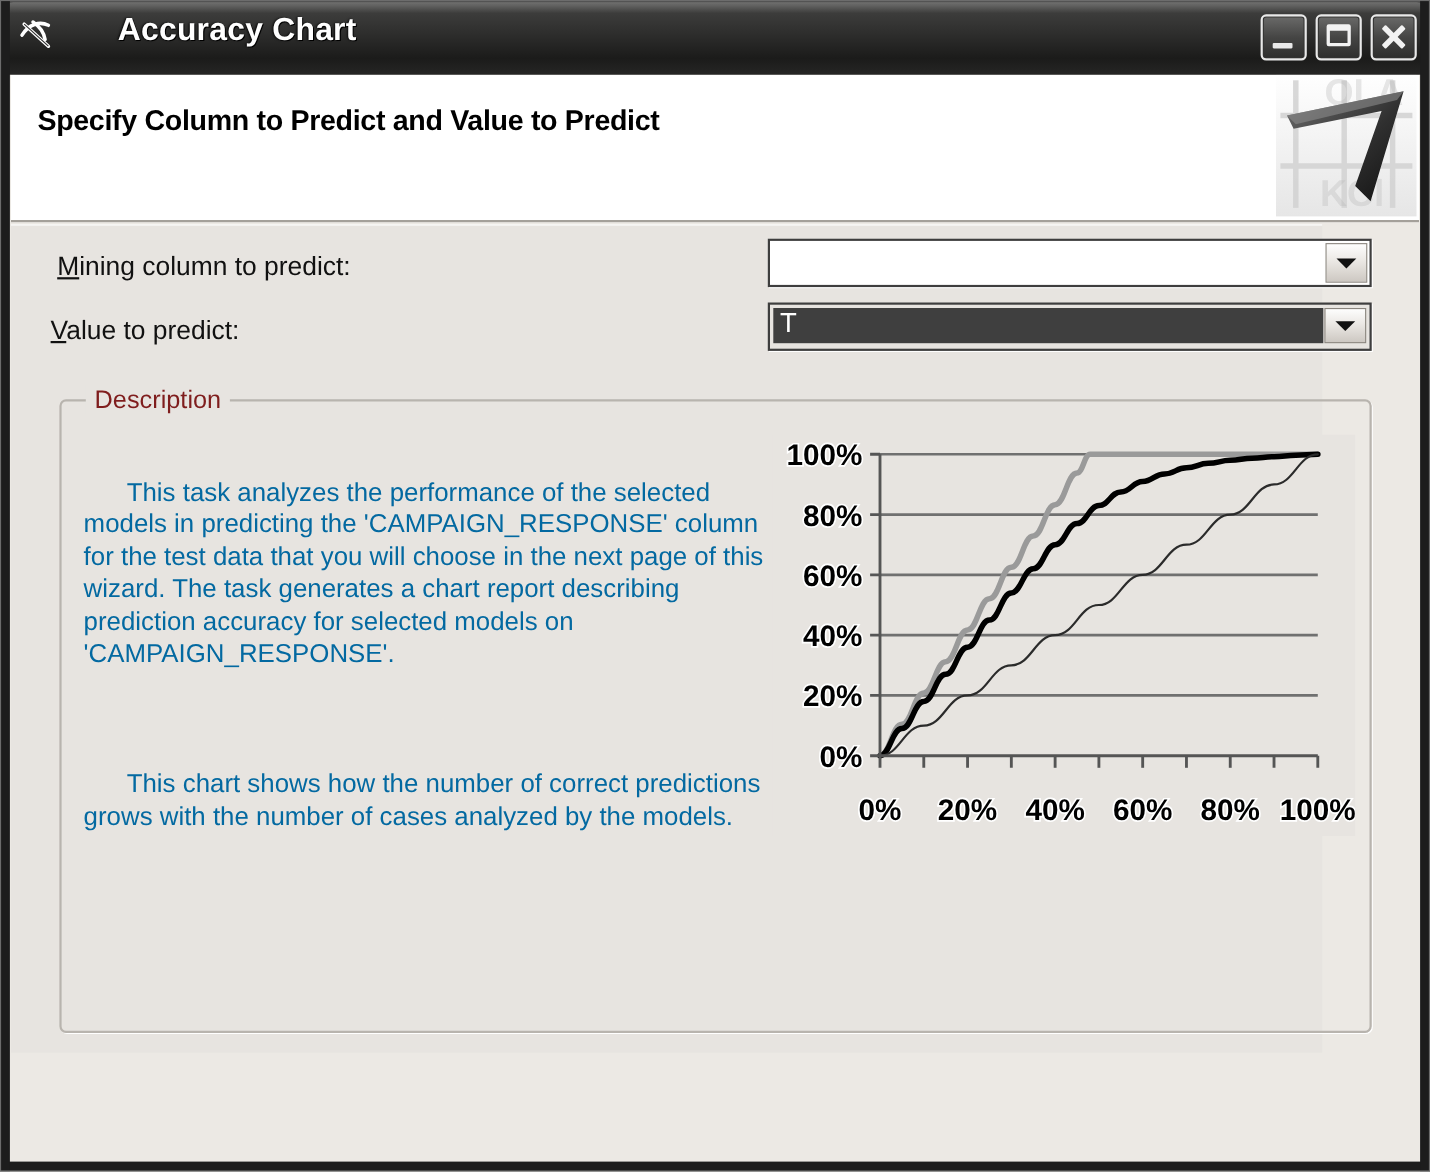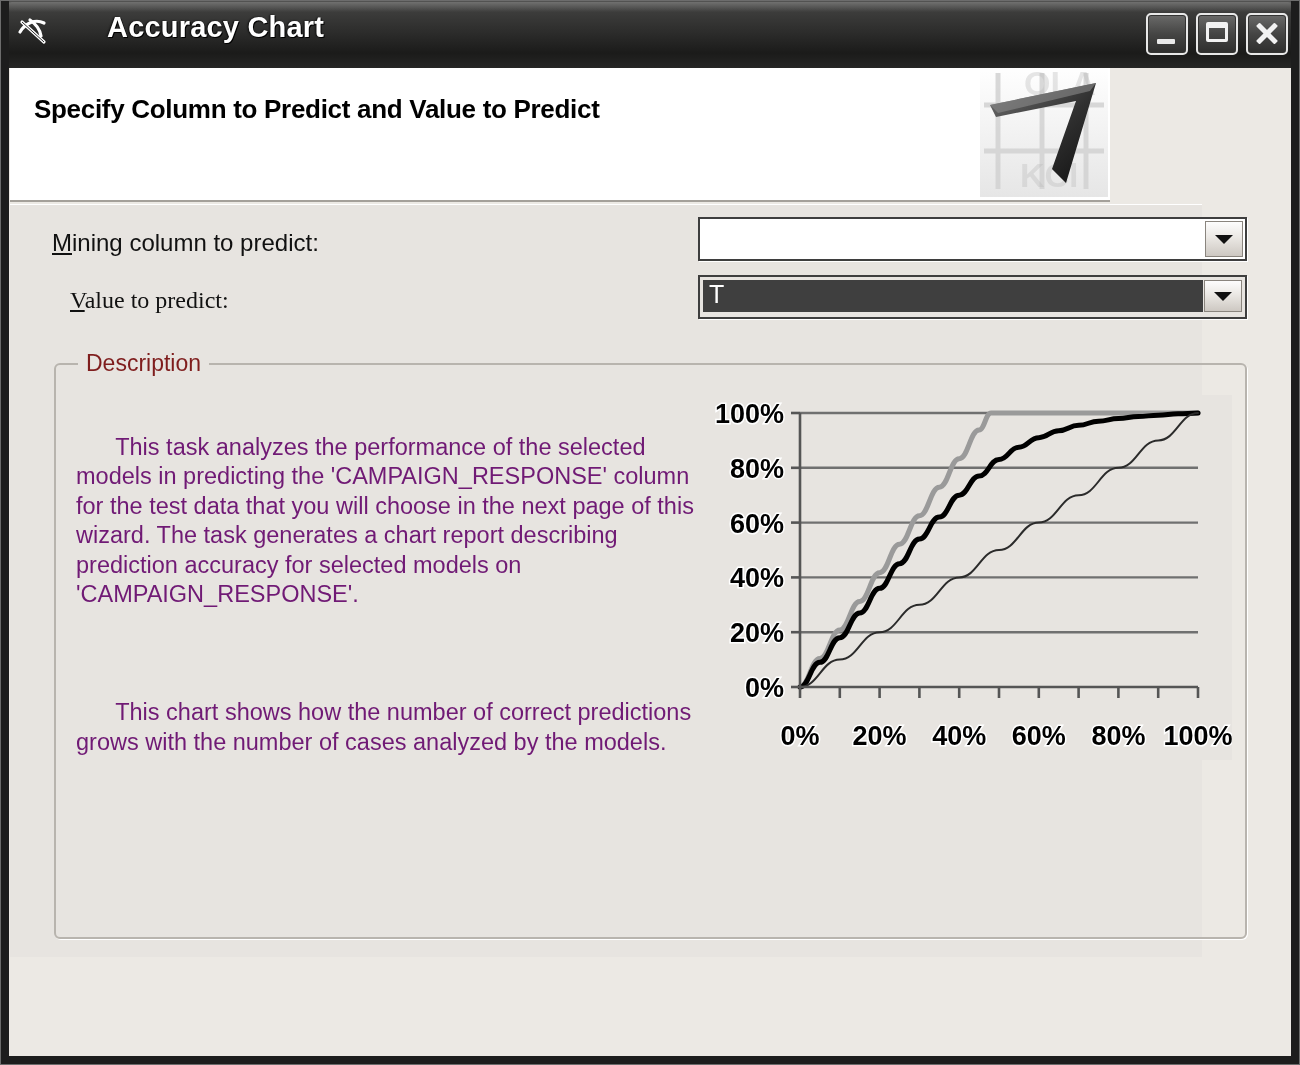--- a/index.html
+++ b/index.html
@@ -123,21 +123,21 @@
     background: #f2f2f2;
     border-radius: 1px;
   }
   #btn-close .glyph { transform: rotate(45deg); }
   #btn-close .glyph2 { transform: rotate(-45deg); }
 
   
   #header {
     position: absolute;
     left: 10px; top: 68px;
-    width: 1100px;
+    width: 1280px;
     height: 134px;
     background: #ffffff;
     box-sizing: border-box;
     border-bottom: 2px solid #a4a09a;
     z-index: 10;
   }
   #header-title {
     position: absolute;
     left: 24px;
     top: 26px;
@@ -170,21 +170,21 @@
 
   .field-label {
     position: absolute;
     font-size: 24px;
     color: #111;
     white-space: nowrap;
   }
   .field-label u { text-decoration: underline; }
 
   #label-mining { left: 42px; top: 24px; }
-  #label-value  { left: 60px; top: 82px; font-family: Liberation Serif, serif; }
+  #label-value  { left: 36px; top: 82px; }
 
   
   .combo {
     position: absolute;
     left: 688px;
     width: 549px;
     height: 44px;
     box-sizing: border-box;
     border: 2px solid #3e3e3e;
     background: #ffffff;
@@ -258,21 +258,21 @@
     white-space: nowrap;
   }
 
   #desc-text {
     position: absolute;
     left: 66px;
     top: 198px;
     width: 620px;
     font-size: 23.5px;
     line-height: 29.5px;
-    color: #701a75;
+    color: #0369a1;
     white-space: pre-wrap;
   }
 
   
   #chart-wrap {
     position: absolute;
     left: 692px;
     top: 190px;
     width: 530px;
     height: 365px;

